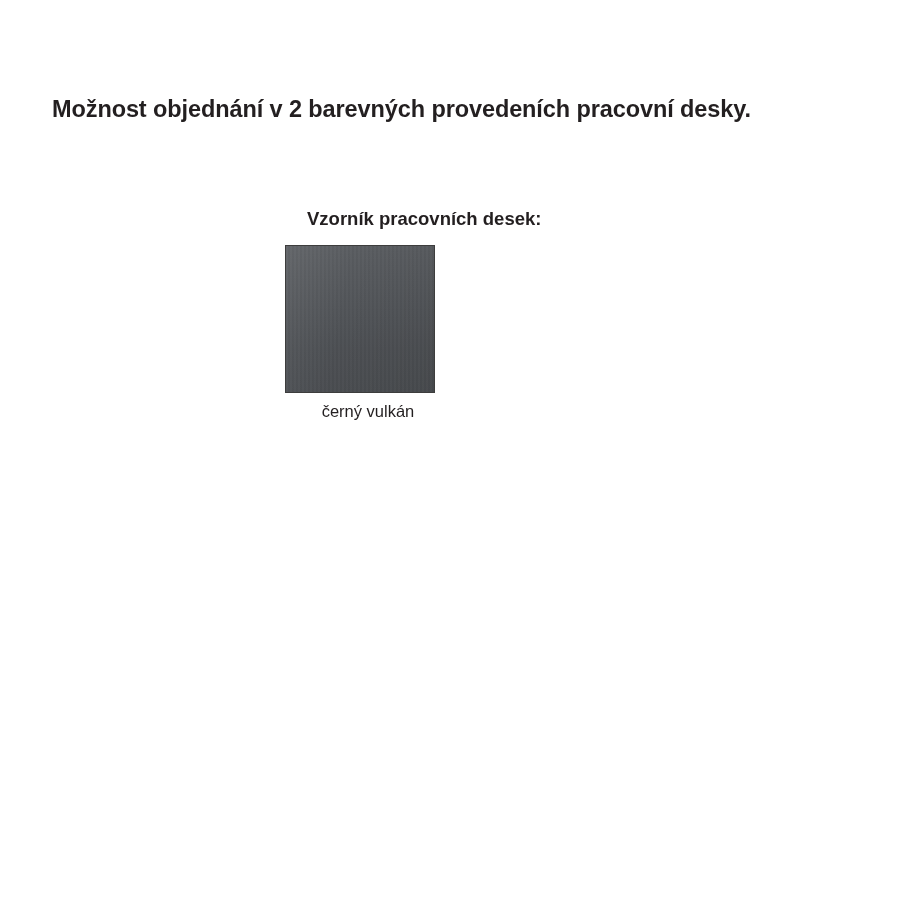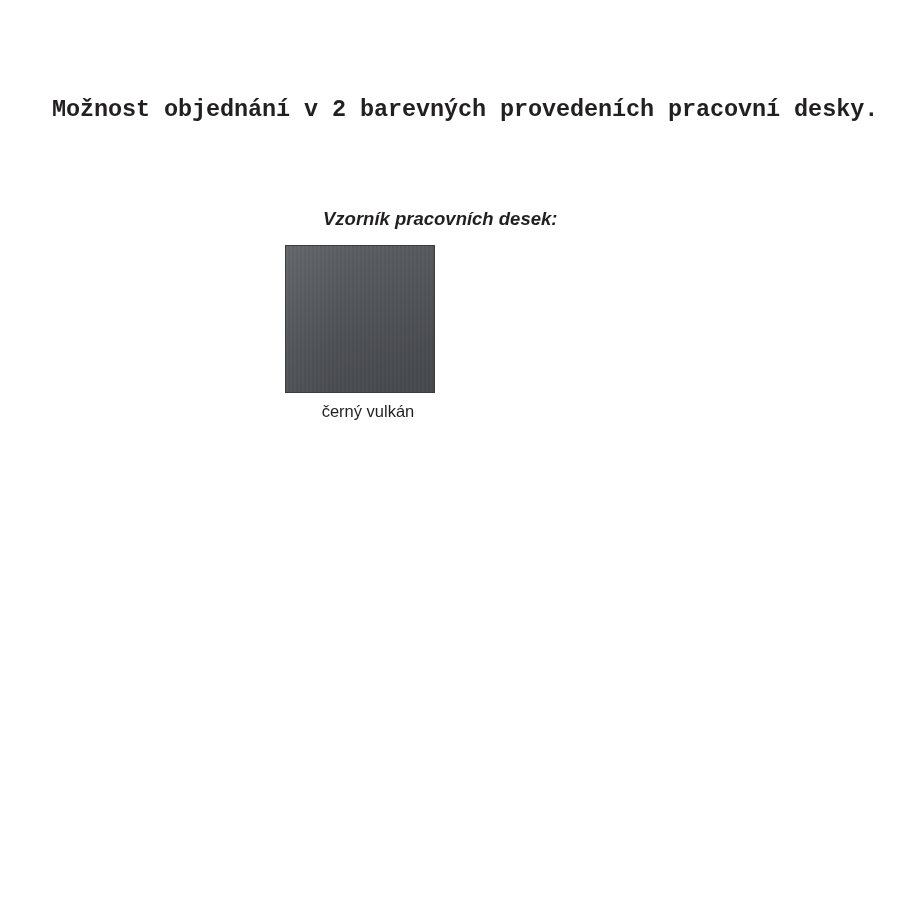--- a/index.html
+++ b/index.html
@@ -23,36 +23,34 @@
 
   .headline {
     position: absolute;
     left: 52px;
     top: 80px;
     font-size: 23.5px;
     font-weight: bold;
     letter-spacing: -0.1px;
     color: #231f20;
     white-space: nowrap;
-    font-family: Liberation Mono, monospace;
   }
 
   .swatch-block {
     position: absolute;
     left: 285px;
     top: 208px;
     width: 330px;
   }
 
   .swatch-caption {
     font-size: 18.5px;
     font-weight: bold;
-    font-style: italic;
     color: #231f20;
-    margin: 0 0 15px 38px;
+    margin: 0 0 15px 22px;
     white-space: nowrap;
   }
 
   .swatch-row {
     display: flex;
     gap: 13px;
     align-items: flex-start;
   }
 
   .swatch {

